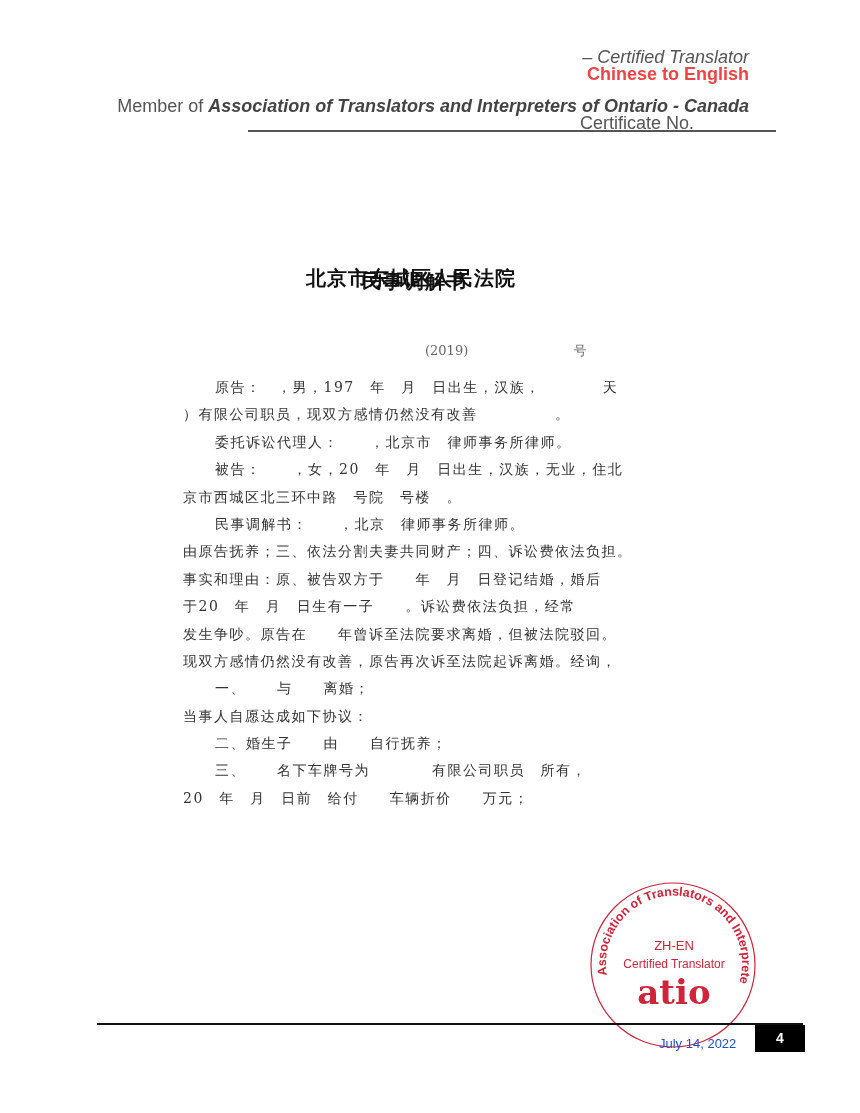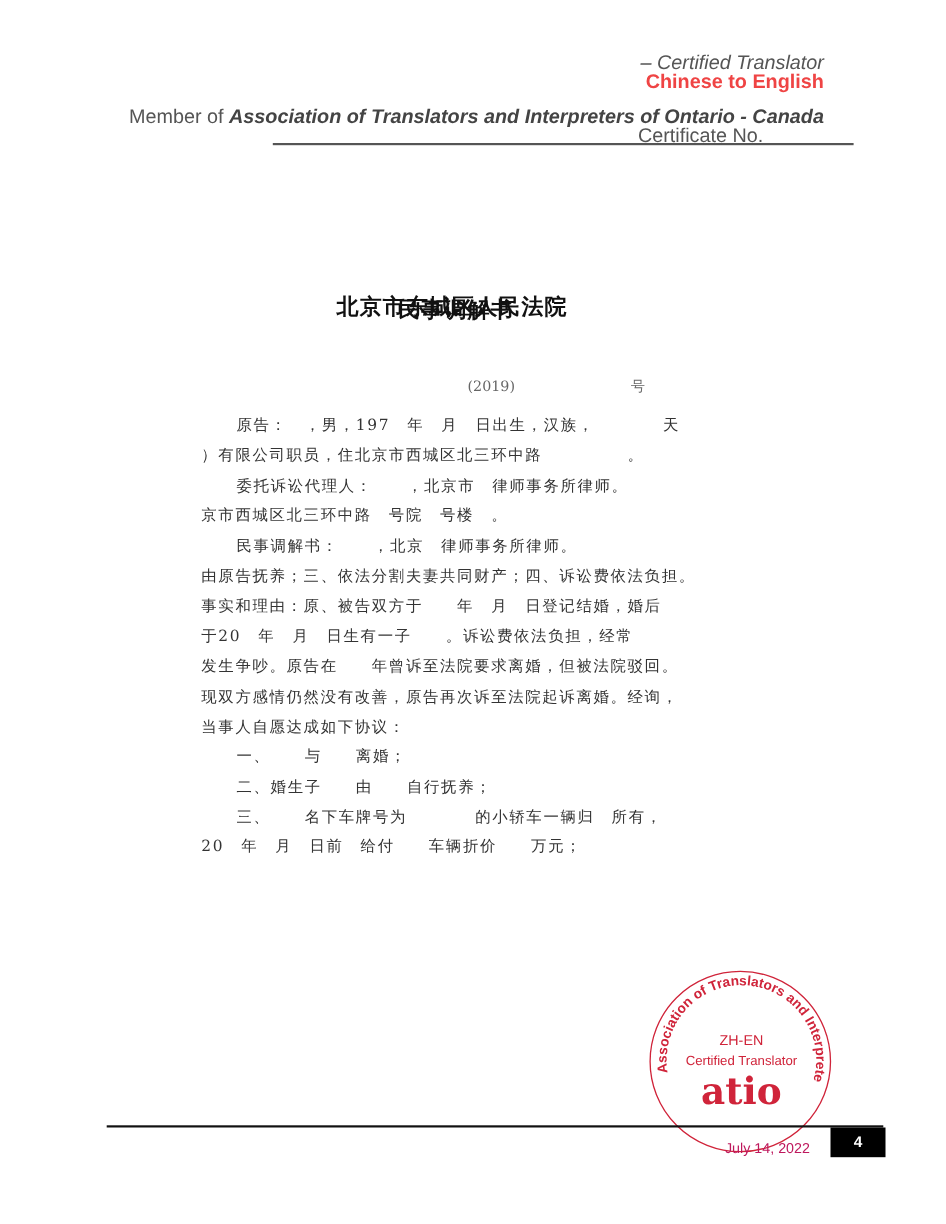--- a/index.html
+++ b/index.html
@@ -14,52 +14,53 @@
   .blur { display:inline-block; color:transparent; background:transparent; }
   .topline { position:absolute; left:248px; top:130px; width:528px; height:1.5px; background:#555; }
   .title { position:absolute; font-family:"DejaVu Serif", serif; font-weight:bold; color:#111; font-size:20px; letter-spacing:1px; }
   .t1 { left:306px; top:245px;margin-top:20px; }
   .t2 { left:362px; top:268px; }
   .caseno { position:absolute; left:425px; top:342px; font-family:"DejaVu Serif", serif; font-size:13px; color:#666; }
   .body { position:absolute; left:183px; top:374px; width:600px; font-family:"DejaVu Serif", serif; font-size:14px; color:#333; }
   .line { height:27.4px; line-height:27.4px; white-space:nowrap; letter-spacing:1.5px; }
   .ind { padding-left:32px; }
   .botline { position:absolute; left:97px; top:1023px; width:706px; height:2px; background:#111; }
-  .date { position:absolute; left:659px; top:1036px; font-size:13px; color:#be185d; }
+  .date { position:absolute; left:659px; top:1036px; font-size:13px; color:#1d4ed8; }
   .pagebox { position:absolute; left:755px; top:1025px; width:50px; height:27px; background:#000; color:#fff; font-weight:bold; font-size:14px; text-align:center; line-height:27px; }
   .stamp { position:absolute; left:588px; top:880px; width:170px; height:170px; }
 </style>
 </head>
 <body>
 
 <div class="hdr hdr1"><span class="blur">XXXX</span><span>– Certified Translator</span></div>
 <div class="hdr hdr2">Chinese to English</div>
 <div class="hdr hdr3"><span>Member of </span><span class="assoc">Association of Translators and Interpreters of Ontario - Canada</span></div>
 <div class="hdr hdr4"><span>Certificate No.</span><span class="blur">.. 0000</span></div>
 <div class="topline"></div>
 
 <div class="title t1">北京市东城区人民法院</div>
 <div class="title t2">民事调解书</div>
 <div class="caseno"><span>(2019)</span><span class="blur">京0101民初4000</span><span>号</span></div>
 
 <div class="body">
   <div class="line ind">原告：　，男，197　年　月　日出生，汉族，　　　　天</div>
-  <div class="line">）有限公司职员，住北京市西城区北三环中路　　　　　。</div>
+  <div class="line">）有限公司职员，现双方感情仍然没有改善　　　　　。</div>
   <div class="line ind">委托诉讼代理人：　　，北京市　律师事务所律师。</div>
+  <div class="line ind">被告：　　，女，20　年　月　日出生，汉族，无业，住北</div>
   <div class="line">京市西城区北三环中路　号院　号楼　。</div>
   <div class="line ind">民事调解书：　　，北京　律师事务所律师。</div>
   <div class="line">由原告抚养；三、依法分割夫妻共同财产；四、诉讼费依法负担。</div>
   <div class="line">事实和理由：原、被告双方于　　年　月　日登记结婚，婚后</div>
   <div class="line">于20　年　月　日生有一子　　。诉讼费依法负担，经常</div>
   <div class="line">发生争吵。原告在　　年曾诉至法院要求离婚，但被法院驳回。</div>
   <div class="line">现双方感情仍然没有改善，原告再次诉至法院起诉离婚。经询，</div>
+  <div class="line ind">一、　　与　　离婚；</div>
   <div class="line">当事人自愿达成如下协议：</div>
-  <div class="line ind">一、　　与　　离婚；</div>
   <div class="line ind">二、婚生子　　由　　自行抚养；</div>
-  <div class="line ind">三、　　名下车牌号为　　　　的小轿车一辆归　所有，</div>
+  <div class="line ind">三、　　名下车牌号为　　　　有限公司职员　所有，</div>
   <div class="line">20　年　月　日前　给付　　车辆折价　　万元；</div>
 </div>
 
 <svg class="stamp" viewBox="0 0 170 170">
   <defs>
     <path id="ringPath" d="M 20 100 A 68 68 0 1 1 152 100"></path>
   </defs>
   <circle cx="85" cy="85" r="82" fill="none" stroke="#d0243a" stroke-width="1.2"></circle>
   <text font-family="Liberation Sans, sans-serif" font-size="12.5" fill="#d0243a" font-weight="bold">
     <textPath href="#ringPath" startOffset="2%">Association of Translators and Interpreters of Ontario</textPath>

